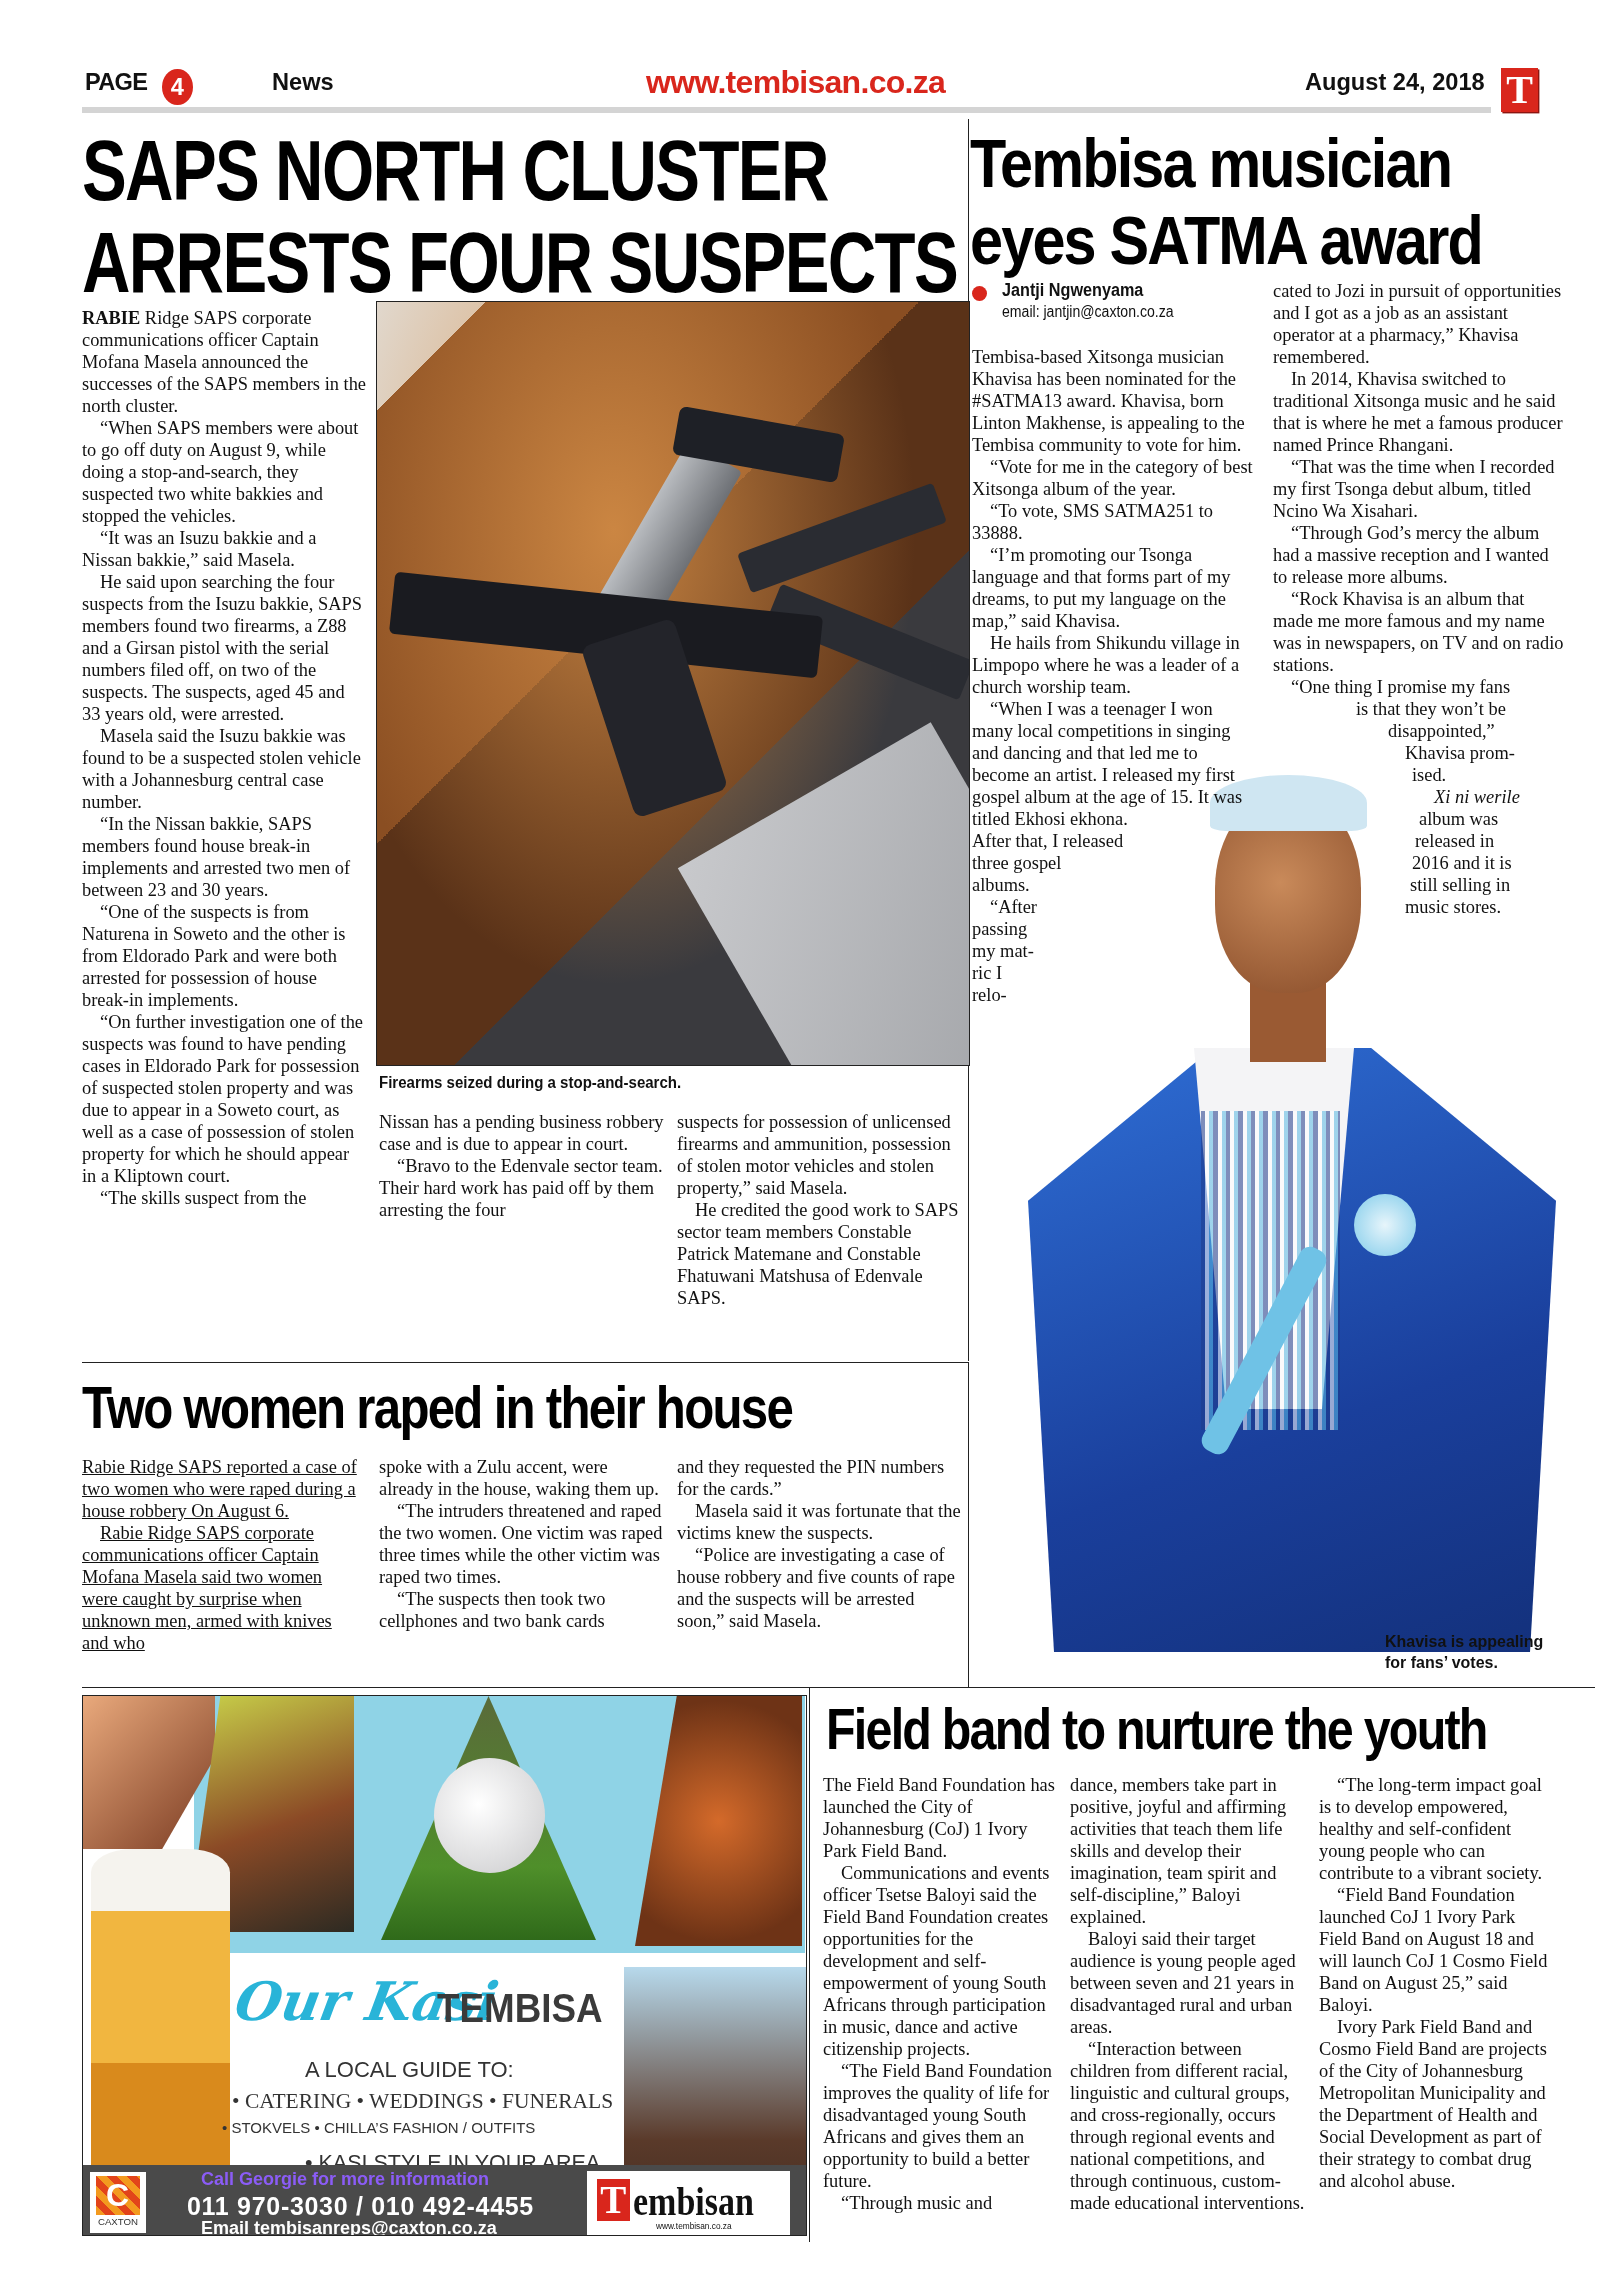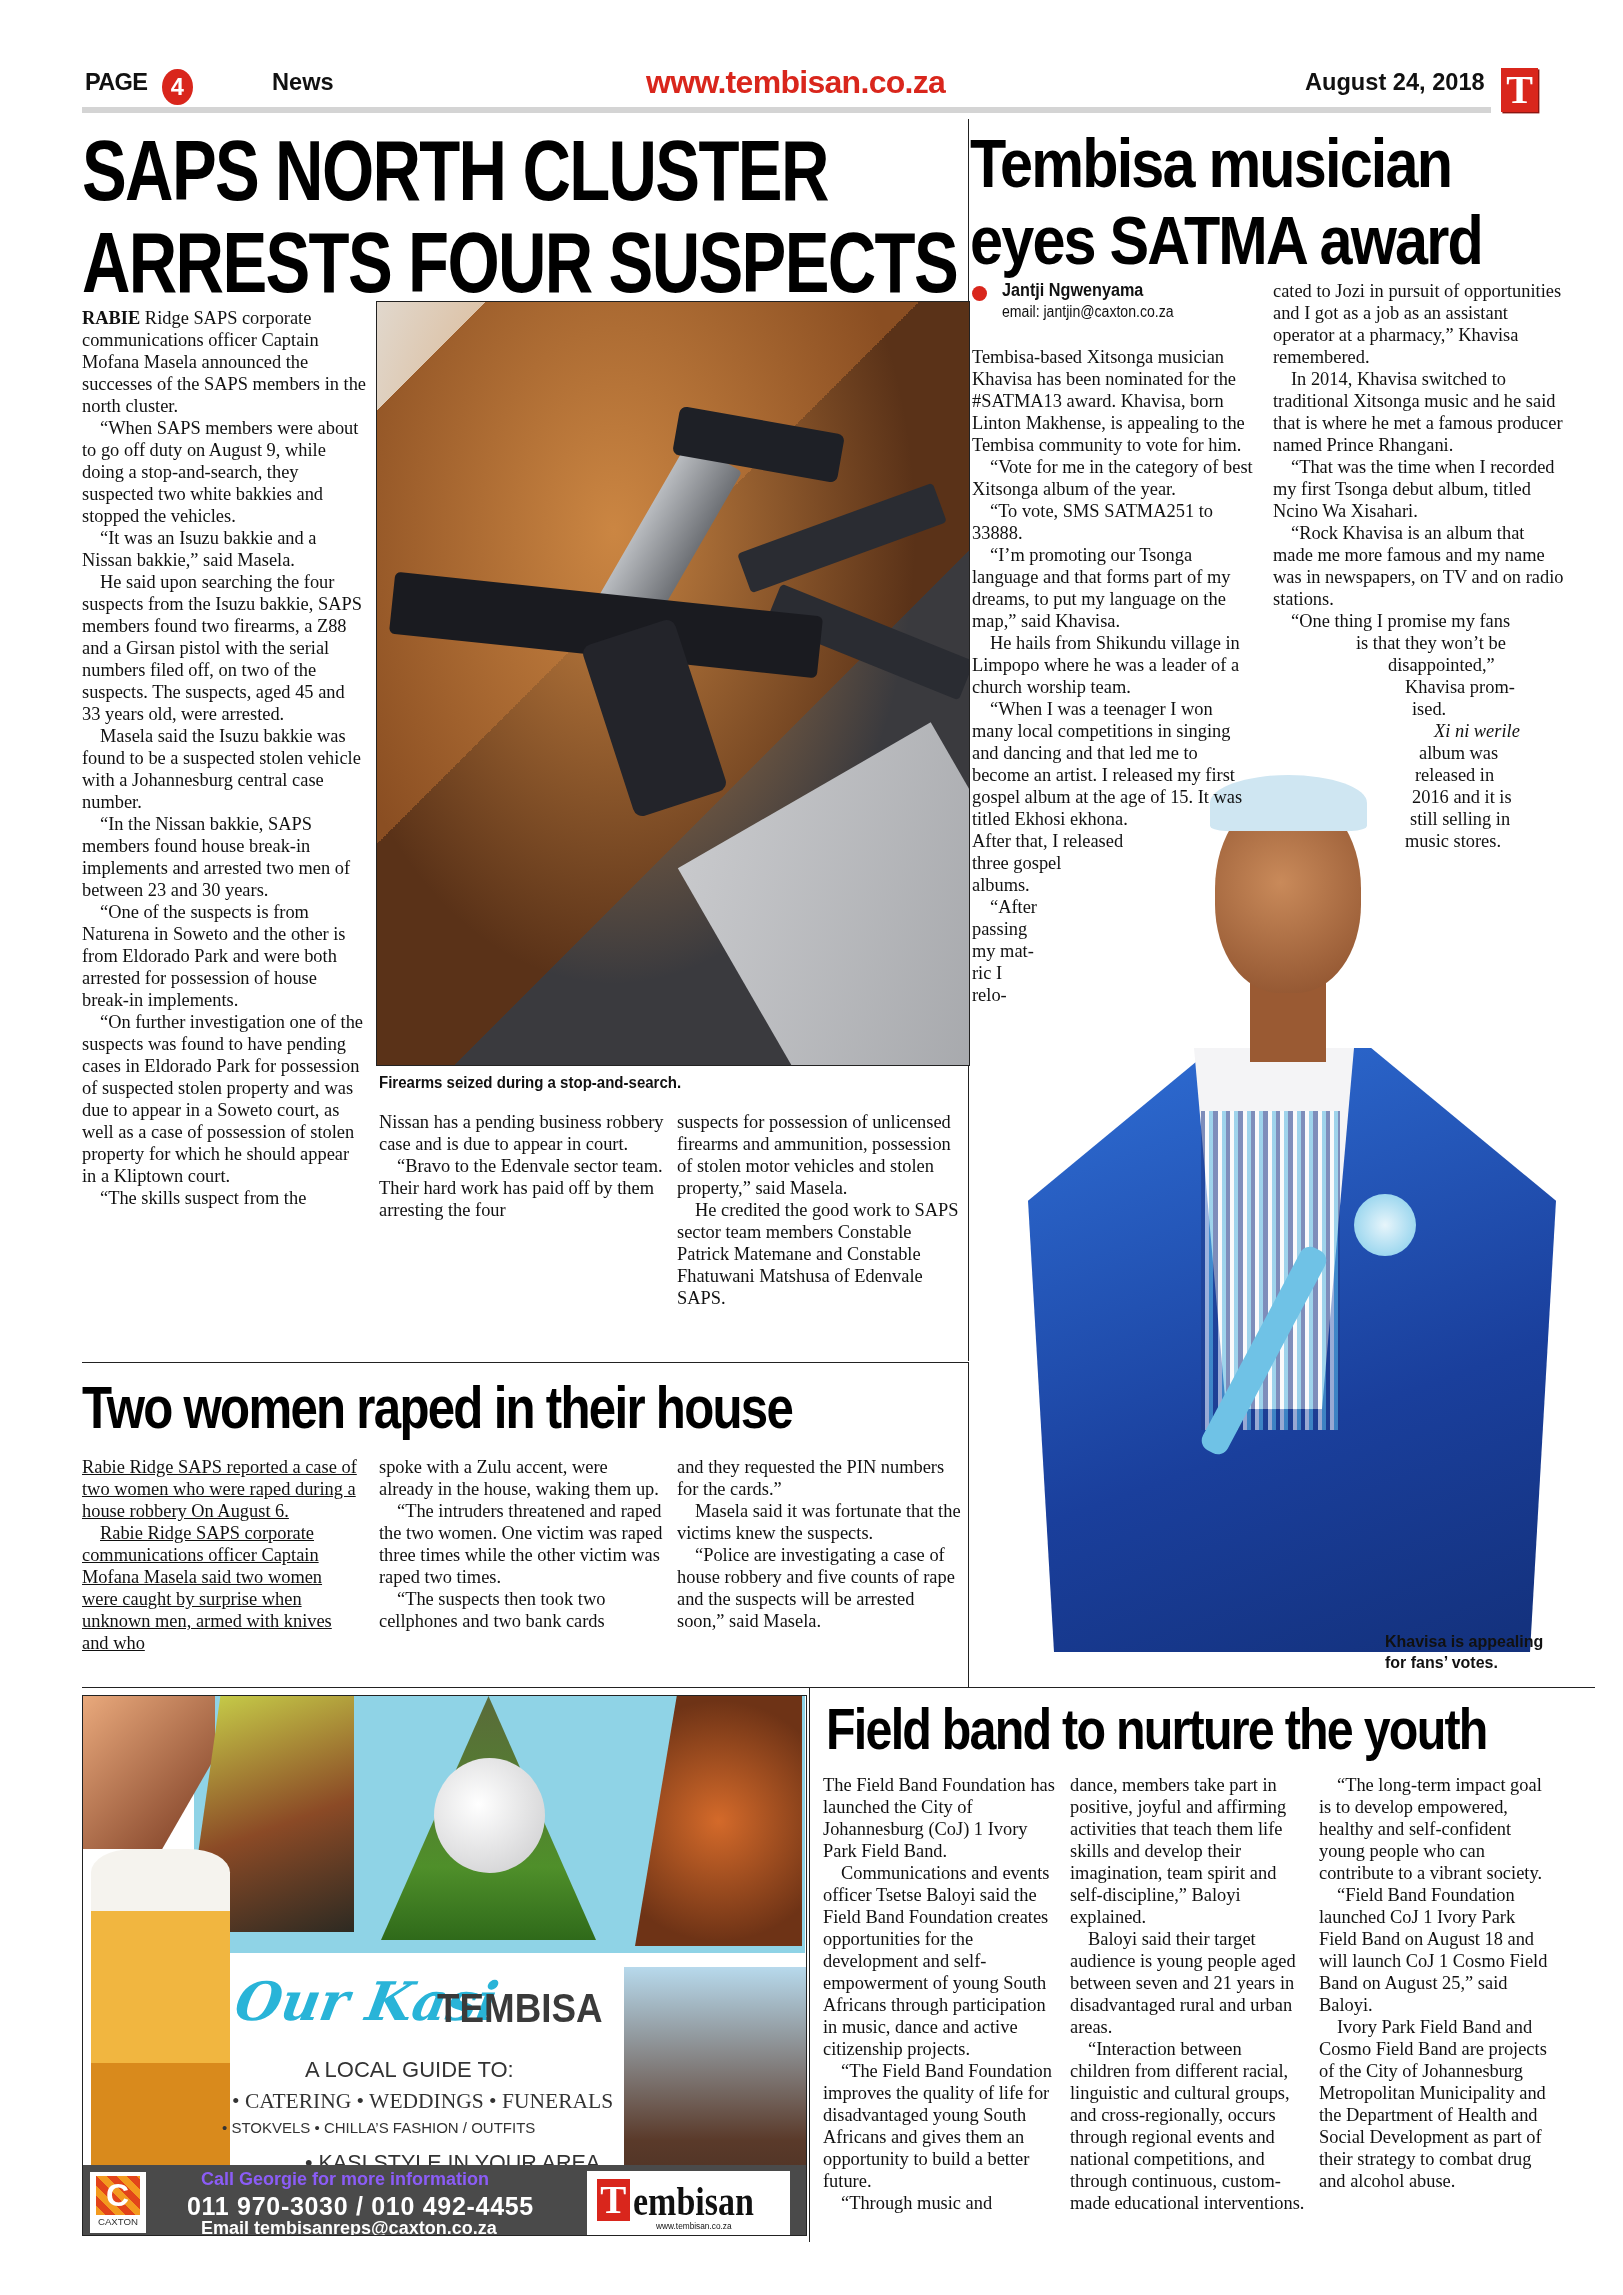--- a/index.html
+++ b/index.html
@@ -185,20 +185,21 @@
   <p>passing</p>
   <p>my mat-</p>
   <p>ric I</p>
   <p>relo-</p>
 </div>
 
 <div class="col" style="left:1273px; top:280px; width:292px;">
   <p>cated to Jozi in pursuit of opportunities and I got as a job as an assistant operator at a pharmacy,” Khavisa remembered.</p>
   <p class="ind">In 2014, Khavisa switched to traditional Xitsonga music and he said that is where he met a famous producer named Prince Rhangani.</p>
   <p class="ind">“That was the time when I recorded my first Tsonga debut album, titled Ncino Wa Xisahari.</p>
+  <p class="ind">“Through God’s mercy the album had a massive reception and I wanted to release more albums.</p>
   <p class="ind">“Rock Khavisa is an album that made me more famous and my name was in newspapers, on TV and on radio stations.</p>
   <p class="ind">“One thing I promise my fans</p>
   <p style="padding-left:83px">is that they won’t be</p>
   <p style="padding-left:115px">disappointed,”</p>
   <p style="padding-left:132px">Khavisa prom-</p>
   <p style="padding-left:139px">ised.</p>
   <p style="padding-left:161px; font-style:italic">Xi ni werile</p>
   <p style="padding-left:146px">album was</p>
   <p style="padding-left:142px">released in</p>
   <p style="padding-left:139px">2016 and it is</p>

